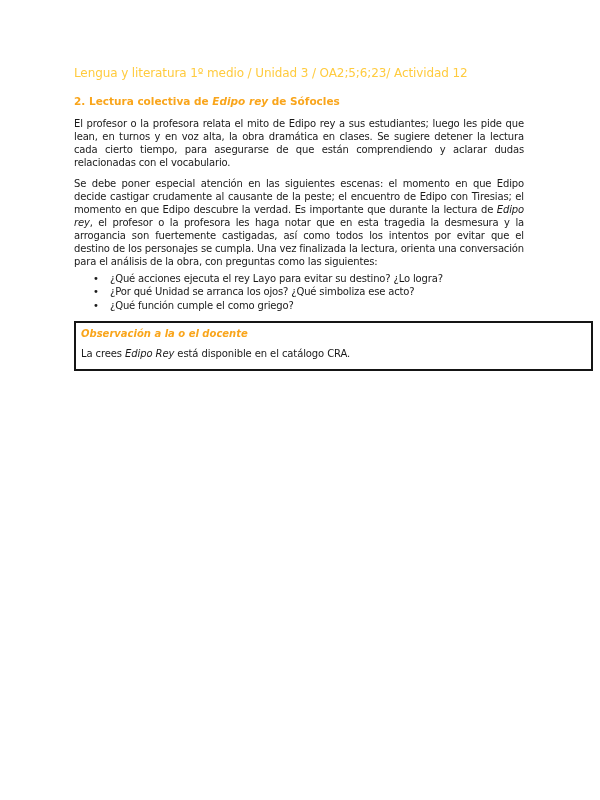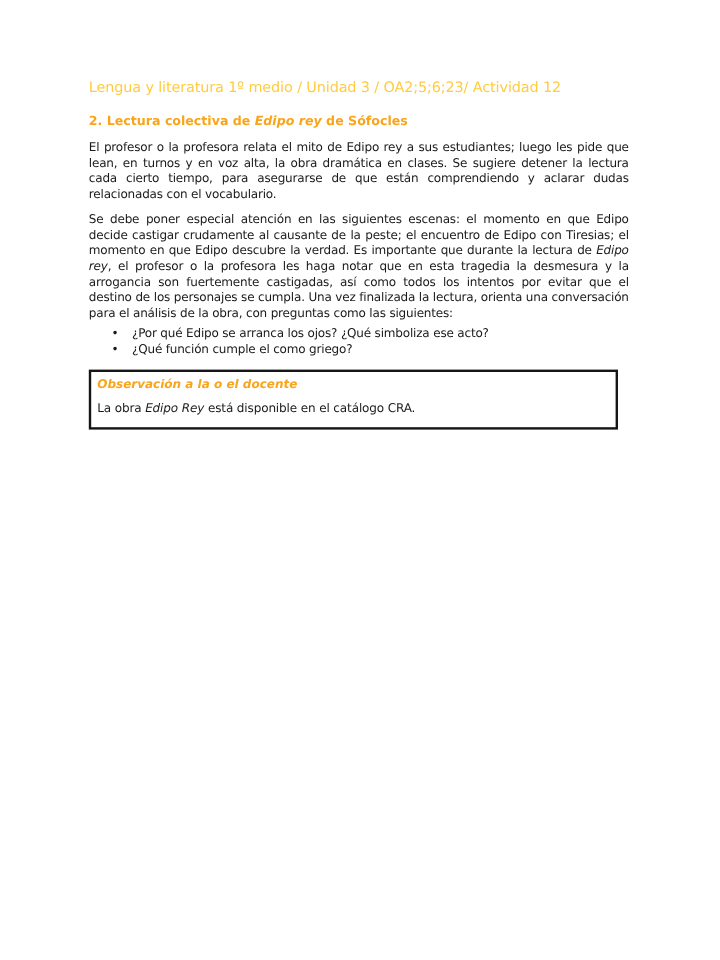--- a/index.html
+++ b/index.html
@@ -73,21 +73,21 @@
     content: "\2022";
     position: absolute;
     left: 19px;
     top: 0;
     font-size: 10px;
     color: #1a1a1a;
   }
   .note-box {
     margin-top: 9px;
     box-sizing: border-box;
-    width: 441px;
+    width: 519px;
     border: 2px solid #151515;
     padding: 4px 6px 9px 5px;
     background: #ffffff;
   }
   .note-title {
     font-size: 10px;
     line-height: 13px;
     font-weight: bold;
     font-style: italic;
     color: #f9a51b;
@@ -115,25 +115,26 @@
       <span>2. Lectura colectiva de </span><i>Edipo rey</i><span> de Sófocles</span>
     </div>
 
     <p class="para">El profesor o la profesora relata el mito de Edipo rey a sus estudiantes; luego les pide que lean, en turnos y en voz alta, la obra dramática en clases. Se sugiere detener la lectura cada cierto tiempo, para asegurarse de que están comprendiendo y aclarar dudas relacionadas con el vocabulario.</p>
 
     <p class="para">
       <span>Se debe poner especial atención en las siguientes escenas: el momento en que Edipo decide castigar crudamente al causante de la peste; el encuentro de Edipo con Tiresias; el momento en que Edipo descubre la verdad. Es importante que durante la lectura de </span><i>Edipo rey</i><span>, el profesor o la profesora les haga notar que en esta tragedia la desmesura y la arrogancia son fuertemente castigadas, así como todos los intentos por evitar que el destino de los personajes se cumpla. Una vez finalizada la lectura, orienta una conversación para el análisis de la obra, con preguntas como las siguientes:</span>
     </p>
 
     <ul class="questions">
-      <li>¿Por qué Edipo se arranca los ojos? ¿Qué simboliza ese acto?</li>
+      <li>¿Qué acciones ejecuta el rey Layo para evitar su destino? ¿Lo logra?</li>
+      <li>¿Por qué Unidad se arranca los ojos? ¿Qué simboliza ese acto?</li>
       <li>¿Qué función cumple el como griego?</li>
     </ul>
 
     <div class="note-box">
       <div class="note-title">Observación a la o el docente</div>
       <div class="note-body">
-        <span>La obra </span><i>Edipo Rey</i><span> está disponible en el catálogo CRA.</span>
+        <span>La crees </span><i>Edipo Rey</i><span> está disponible en el catálogo CRA.</span>
       </div>
     </div>
 
   </div>
 </div>
 
 </body></html>

